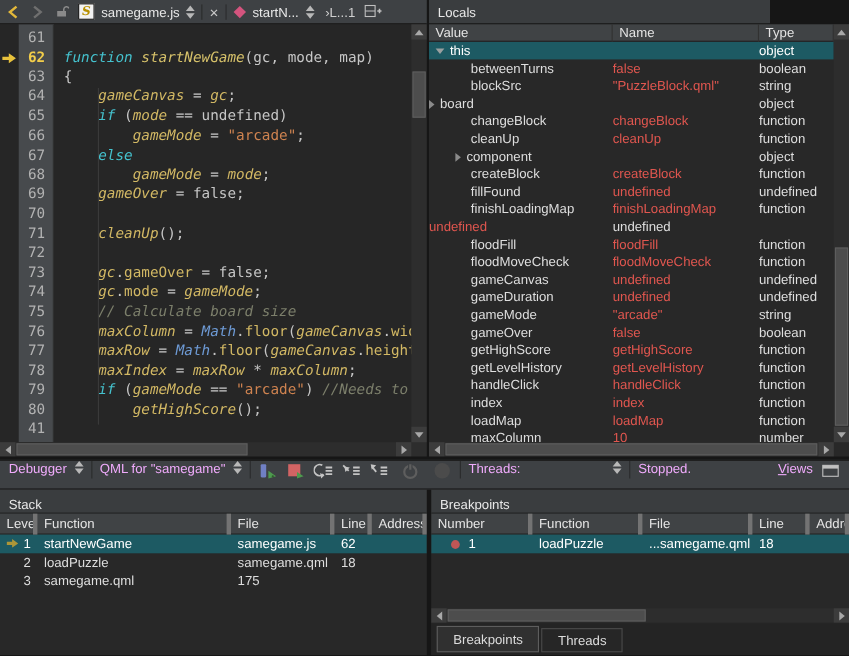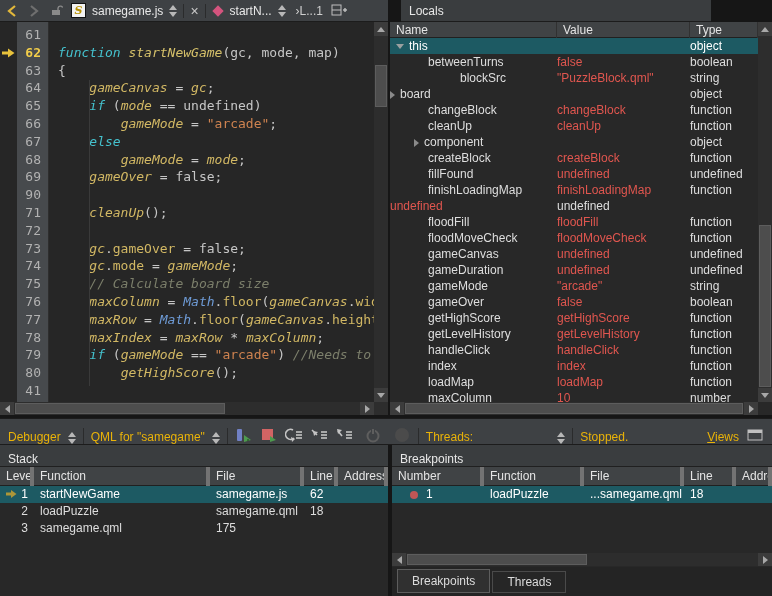--- a/index.html
+++ b/index.html
@@ -3,21 +3,21 @@
 <meta charset="utf-8">
 <style>
   html,body{margin:0;padding:0;background:#161616;}
   *{box-sizing:border-box;}
   .app{position:relative;width:772px;height:596px;background:#161616;overflow:hidden;
        font-family:"Liberation Sans",sans-serif;color:#d8d8d8;font-size:12px;}
 
   
   .topbar{position:absolute;left:0;top:0;width:388px;height:22px;background:#3e4144;
           display:flex;align-items:center;gap:6px;padding:0 4px;border-bottom:1px solid #1c1c1c;}
-  .locals-title{position:absolute;left:401px;top:0;width:310px;height:22px;background:#3a3d3f;
+  .locals-title{position:absolute;left:390px;top:0;width:310px;height:22px;background:#3a3d3f;
           display:flex;align-items:center;padding:0 8px;border-bottom:1px solid #1c1c1c;color:#e8e8e8;}
   .tsep{width:1px;height:14px;background:#2a2b2c;}
   .updown{display:flex;flex-direction:column;gap:2px;align-items:center;}
   .updown i{display:block;width:0;height:0;border-left:4px solid transparent;border-right:4px solid transparent;}
   .updown .u{border-bottom:5px solid #b8b8b8;}
   .updown .d{border-top:5px solid #b8b8b8;}
   .fileicon{width:15px;height:15px;background:#f2f2f2;border:1px solid #111;display:flex;align-items:center;justify-content:center;
             font-family:"DejaVu Serif",serif;font-style:italic;font-weight:bold;font-size:11px;color:#b89000;}
   .diamond{width:8px;height:8px;background:#d4547e;transform:rotate(45deg);margin:0 2px;}
   .xclose{color:#c8c8c8;font-size:14px;line-height:1;}
@@ -65,21 +65,21 @@
   .trow{height:16px;line-height:16px;color:#dedede;white-space:nowrap;}
   .trow>div{overflow:hidden;padding-right:4px;}
   .trow .val{color:#e0564f;}
   .trow.sel{background:#1d5a63;color:#fff;}
   .twisty{display:inline-block;width:0;height:0;margin-right:5px;vertical-align:middle;}
   .tw-open{border-left:4px solid transparent;border-right:4px solid transparent;border-top:5px solid #9aa0a0;}
   .tw-closed{border-top:4px solid transparent;border-bottom:4px solid transparent;border-left:5px solid #8a8a8a;}
 
   
   .debugbar{position:absolute;left:0;top:418px;width:772px;height:27px;background:#3e4144;border-top:1px solid #1c1c1c;
-            border-bottom:1px solid #1c1c1c;display:flex;align-items:flex-end;gap:7px;padding:0 8px;color:#eab308;}
+            border-bottom:1px solid #1c1c1c;display:flex;align-items:flex-start;gap:7px;padding:0 8px;color:#f0abfc;}
   .dbsep{width:1px;height:16px;background:#2a2b2c;}
   .dbicon{width:18px;height:18px;display:flex;align-items:center;justify-content:center;}
   .spacer{flex:1;}
   .ul{text-decoration:underline;}
 
   
   .dock-title{height:22px;background:#3a3d3f;display:flex;align-items:flex-end;padding:0 8px;
               border-bottom:1px solid #202020;color:#e8e8e8;}
   .stack{position:absolute;left:0;top:445px;width:388px;height:151px;background:#282828;overflow:hidden;}
   .bpdock{position:absolute;left:392px;top:445px;width:380px;height:151px;background:#282828;overflow:hidden;}
@@ -159,21 +159,21 @@
     <div class="gutter" id="gutter">
         <div class="gnum">61</div>
         <div class="gnum cur">62</div>
         <div class="gnum">63</div>
         <div class="gnum">64</div>
         <div class="gnum">65</div>
         <div class="gnum">66</div>
         <div class="gnum">67</div>
         <div class="gnum">68</div>
         <div class="gnum">69</div>
-        <div class="gnum">90</div>
+        <div class="gnum">70</div>
         <div class="gnum">71</div>
         <div class="gnum">72</div>
         <div class="gnum">73</div>
         <div class="gnum">74</div>
         <div class="gnum">75</div>
         <div class="gnum">76</div>
         <div class="gnum">77</div>
         <div class="gnum">78</div>
         <div class="gnum">79</div>
         <div class="gnum">80</div>
@@ -198,37 +198,37 @@
         </div>
       <div class="sb-handle" style="left:15px;top:1px;width:210px;height:11px;"></div>
       <div class="sb-btn" style="left:360px;top:0;width:14px;height:13px;">
           <i class="tri-rt"></i>
         </div>
     </div>
   </div>
 
   <div class="locals">
     <div class="grid locals-grid colhead" id="locals-head" style="width:368px;">
+        <div>Value</div>
         <div>Name</div>
-        <div>Value</div>
         <div>Type</div>
       </div>
     <div class="treerows" id="locals-rows" style="width:368px;height:364px;">
         <div class="grid locals-grid trow sel">
           <div style="padding-left: 6px;"><span class="twisty tw-open"></span>this</div>
           <div class="val"></div>
           <div>object</div>
         </div>
         <div class="grid locals-grid trow">
           <div style="padding-left: 24px;"><span class="twisty" style="width: 9px;"></span>betweenTurns</div>
           <div class="val">false</div>
           <div>boolean</div>
         </div>
         <div class="grid locals-grid trow">
-          <div style="padding-left: 24px; margin-left: 32px;"><span class="twisty" style="width: 9px;"></span>blockSrc</div>
+          <div style="padding-left: 24px;"><span class="twisty" style="width: 9px;"></span>blockSrc</div>
           <div class="val">"PuzzleBlock.qml"</div>
           <div>string</div>
         </div>
         <div class="grid locals-grid trow">
           <div style=""><span class="twisty tw-closed"></span>board</div>
           <div class="val"></div>
           <div>object</div>
         </div>
         <div class="grid locals-grid trow">
           <div style="padding-left: 24px;"><span class="twisty" style="width: 9px;"></span>changeBlock</div>

